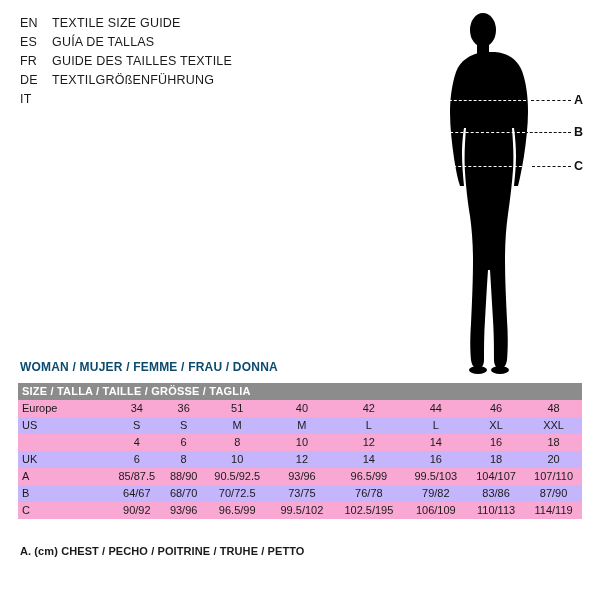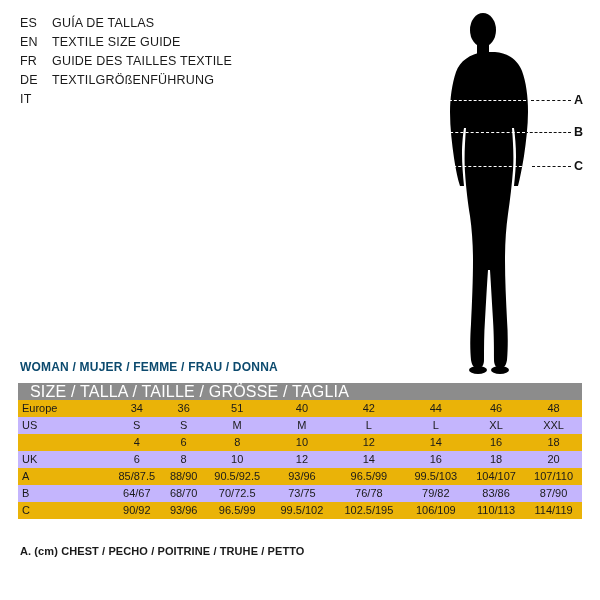--- a/index.html
+++ b/index.html
@@ -105,28 +105,28 @@
   table.size-table td.rowhead {
     text-align: left;
     padding-left: 4px;
     width: 88px;
   }
   tr.head-row {
     background: #8c8c8c;
   }
   tr.head-row td {
     color: #ffffff;
-    font-size: 16px;
+    font-size: 11px;
     letter-spacing: 0.2px;
     text-align: left;
-    padding-left: 12px;
-    font-weight: normal;
+    padding-left: 4px;
+    font-weight: bold;
   }
   tr.shade td {
-    background: #eab308;
+    background: #f9a8d4;
     margin-top: 48px;
   }
   tr.plain td {
     background: #c4b5fd;
   }
 
   
   .notes {
     position: absolute;
     top: 543px;
@@ -140,26 +140,26 @@
     color: #1a1a1a;
   }
 </style>
 </head>
 <body>
 
 <div class="page">
 
   <div class="lang-block">
     <div class="lang-row">
+      <span class="lang-code">EN</span>
+      <span class="lang-text">TEXTILE SIZE GUIDE</span>
+    </div>
+    <div class="lang-row">
       <span class="lang-code">ES</span>
       <span class="lang-text">GUÍA DE TALLAS</span>
-    </div>
-    <div class="lang-row">
-      <span class="lang-code">EN</span>
-      <span class="lang-text">TEXTILE SIZE GUIDE</span>
     </div>
     <div class="lang-row">
       <span class="lang-code">FR</span>
       <span class="lang-text">GUIDE DES TAILLES TEXTILE</span>
     </div>
     <div class="lang-row">
       <span class="lang-code">DE</span>
       <span class="lang-text">TEXTILGRÖßENFÜHRUNG</span>
     </div>
     <div class="lang-row">

